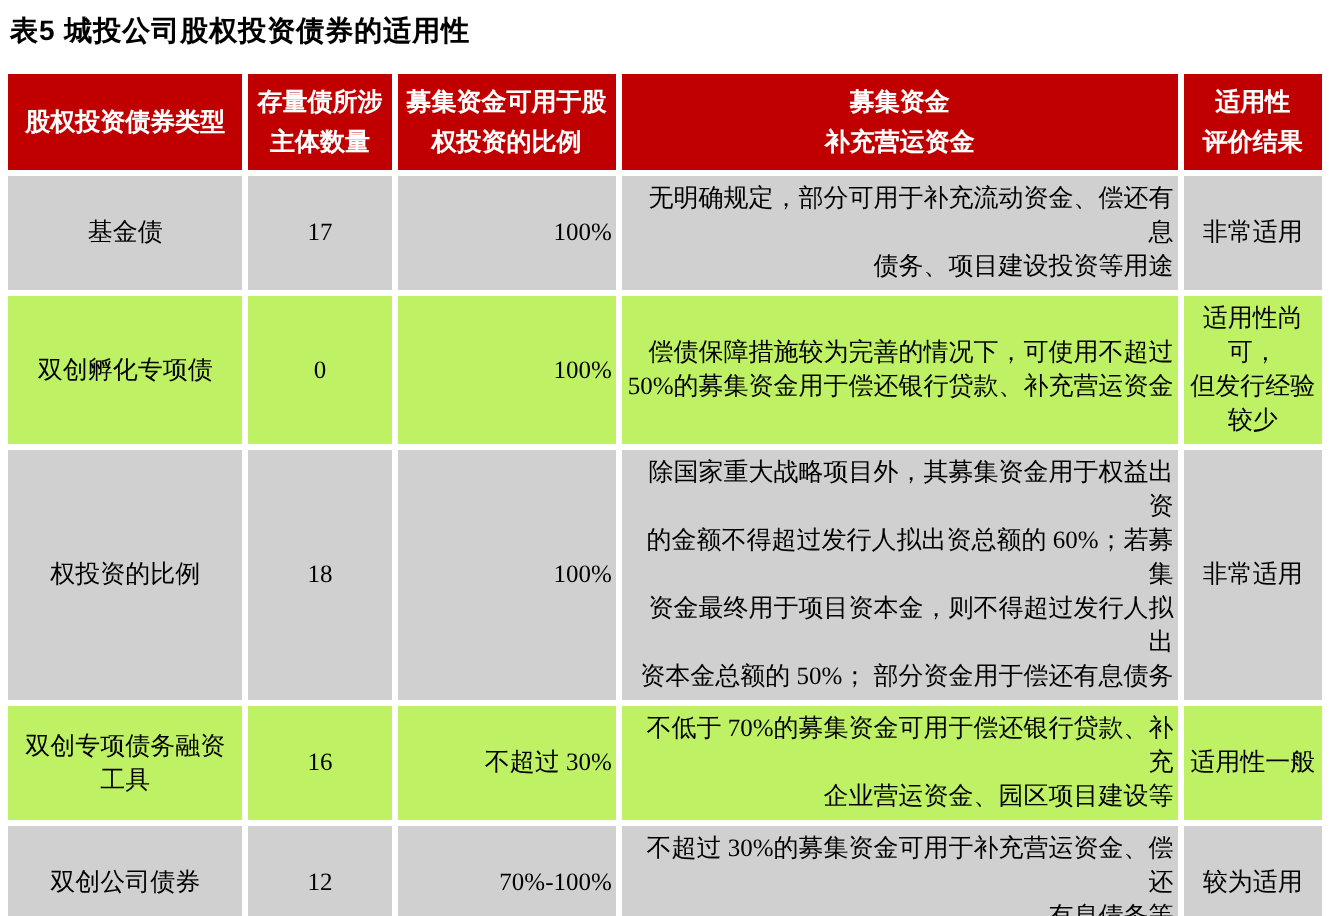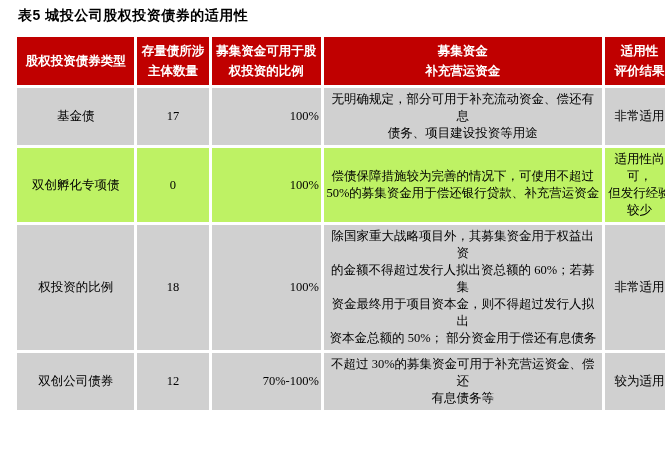--- a/index.html
+++ b/index.html
@@ -9,21 +9,21 @@
     width: 665px;
     height: 458px;
     overflow: hidden;
     font-family: "Liberation Serif", serif;
     color: #000000;
   }
   .page {
     width: 665px;
     height: 458px;
     box-sizing: border-box;
-    padding: 7px 1px 0 14px;
+    padding: 7px 1px 0 1px;
   }
   .doc-title {
     font-family: "Liberation Sans", sans-serif;
     font-weight: bold;
     font-size: 14px;
     letter-spacing: 0.5px;
     margin: 0 0 9px 4px;
     white-space: nowrap;
   }
   table.grid {
@@ -51,21 +51,21 @@
     line-height: 17px;
     vertical-align: middle;
     white-space: pre-line;
     padding: 3px 2px;
   }
   tr.row-gray td  { background: #D0D0D0; }
   tr.row-light td { background: #bef264; }
   td.col-type   { text-align: center;  padding-left: 6px; }
   td.col-count  { text-align: center; padding-right: 13px; margin-left: 36px; }
   td.col-ratio  { text-align: right; padding-right: 5px; }
-  td.col-usage  { text-align: center;  padding-left: 6px; padding-right: 2px; }
+  td.col-usage  { text-align: right;  padding-left: 6px; padding-right: 2px; }
   td.col-rating { text-align: center;  padding-left: 7px; padding-right: 2px; }
   tr.r1 td { height: 48px; }
   tr.r2 td { height: 60px; }
   tr.r3 td { height: 83px; }
   tr.r4 td { height: 44px; }
   tr.r5 td { height: 44px; }
 </style>
 </head>
 <body>
 
@@ -115,20 +115,29 @@
       <tr class="row-gray r3">
         <td class="col-type">权投资的比例</td>
         <td class="col-count">18</td>
         <td class="col-ratio">100%</td>
         <td class="col-usage">除国家重大战略项目外，其募集资金用于权益出资
 的金额不得超过发行人拟出资总额的 60%；若募集
 资金最终用于项目资本金，则不得超过发行人拟出
 资本金总额的 50%； 部分资金用于偿还有息债务</td>
         <td class="col-rating">非常适用</td>
       </tr>
+      <tr class="row-light r4">
+        <td class="col-type">双创专项债务融资
+工具</td>
+        <td class="col-count">16</td>
+        <td class="col-ratio">不超过 30%</td>
+        <td class="col-usage">不低于 70%的募集资金可用于偿还银行贷款、补充
+企业营运资金、园区项目建设等</td>
+        <td class="col-rating">适用性一般</td>
+      </tr>
       <tr class="row-gray r5">
         <td class="col-type">双创公司债券</td>
         <td class="col-count">12</td>
         <td class="col-ratio">70%-100%</td>
         <td class="col-usage">不超过 30%的募集资金可用于补充营运资金、偿还
 有息债务等</td>
         <td class="col-rating">较为适用</td>
       </tr>
 
     </tbody>

